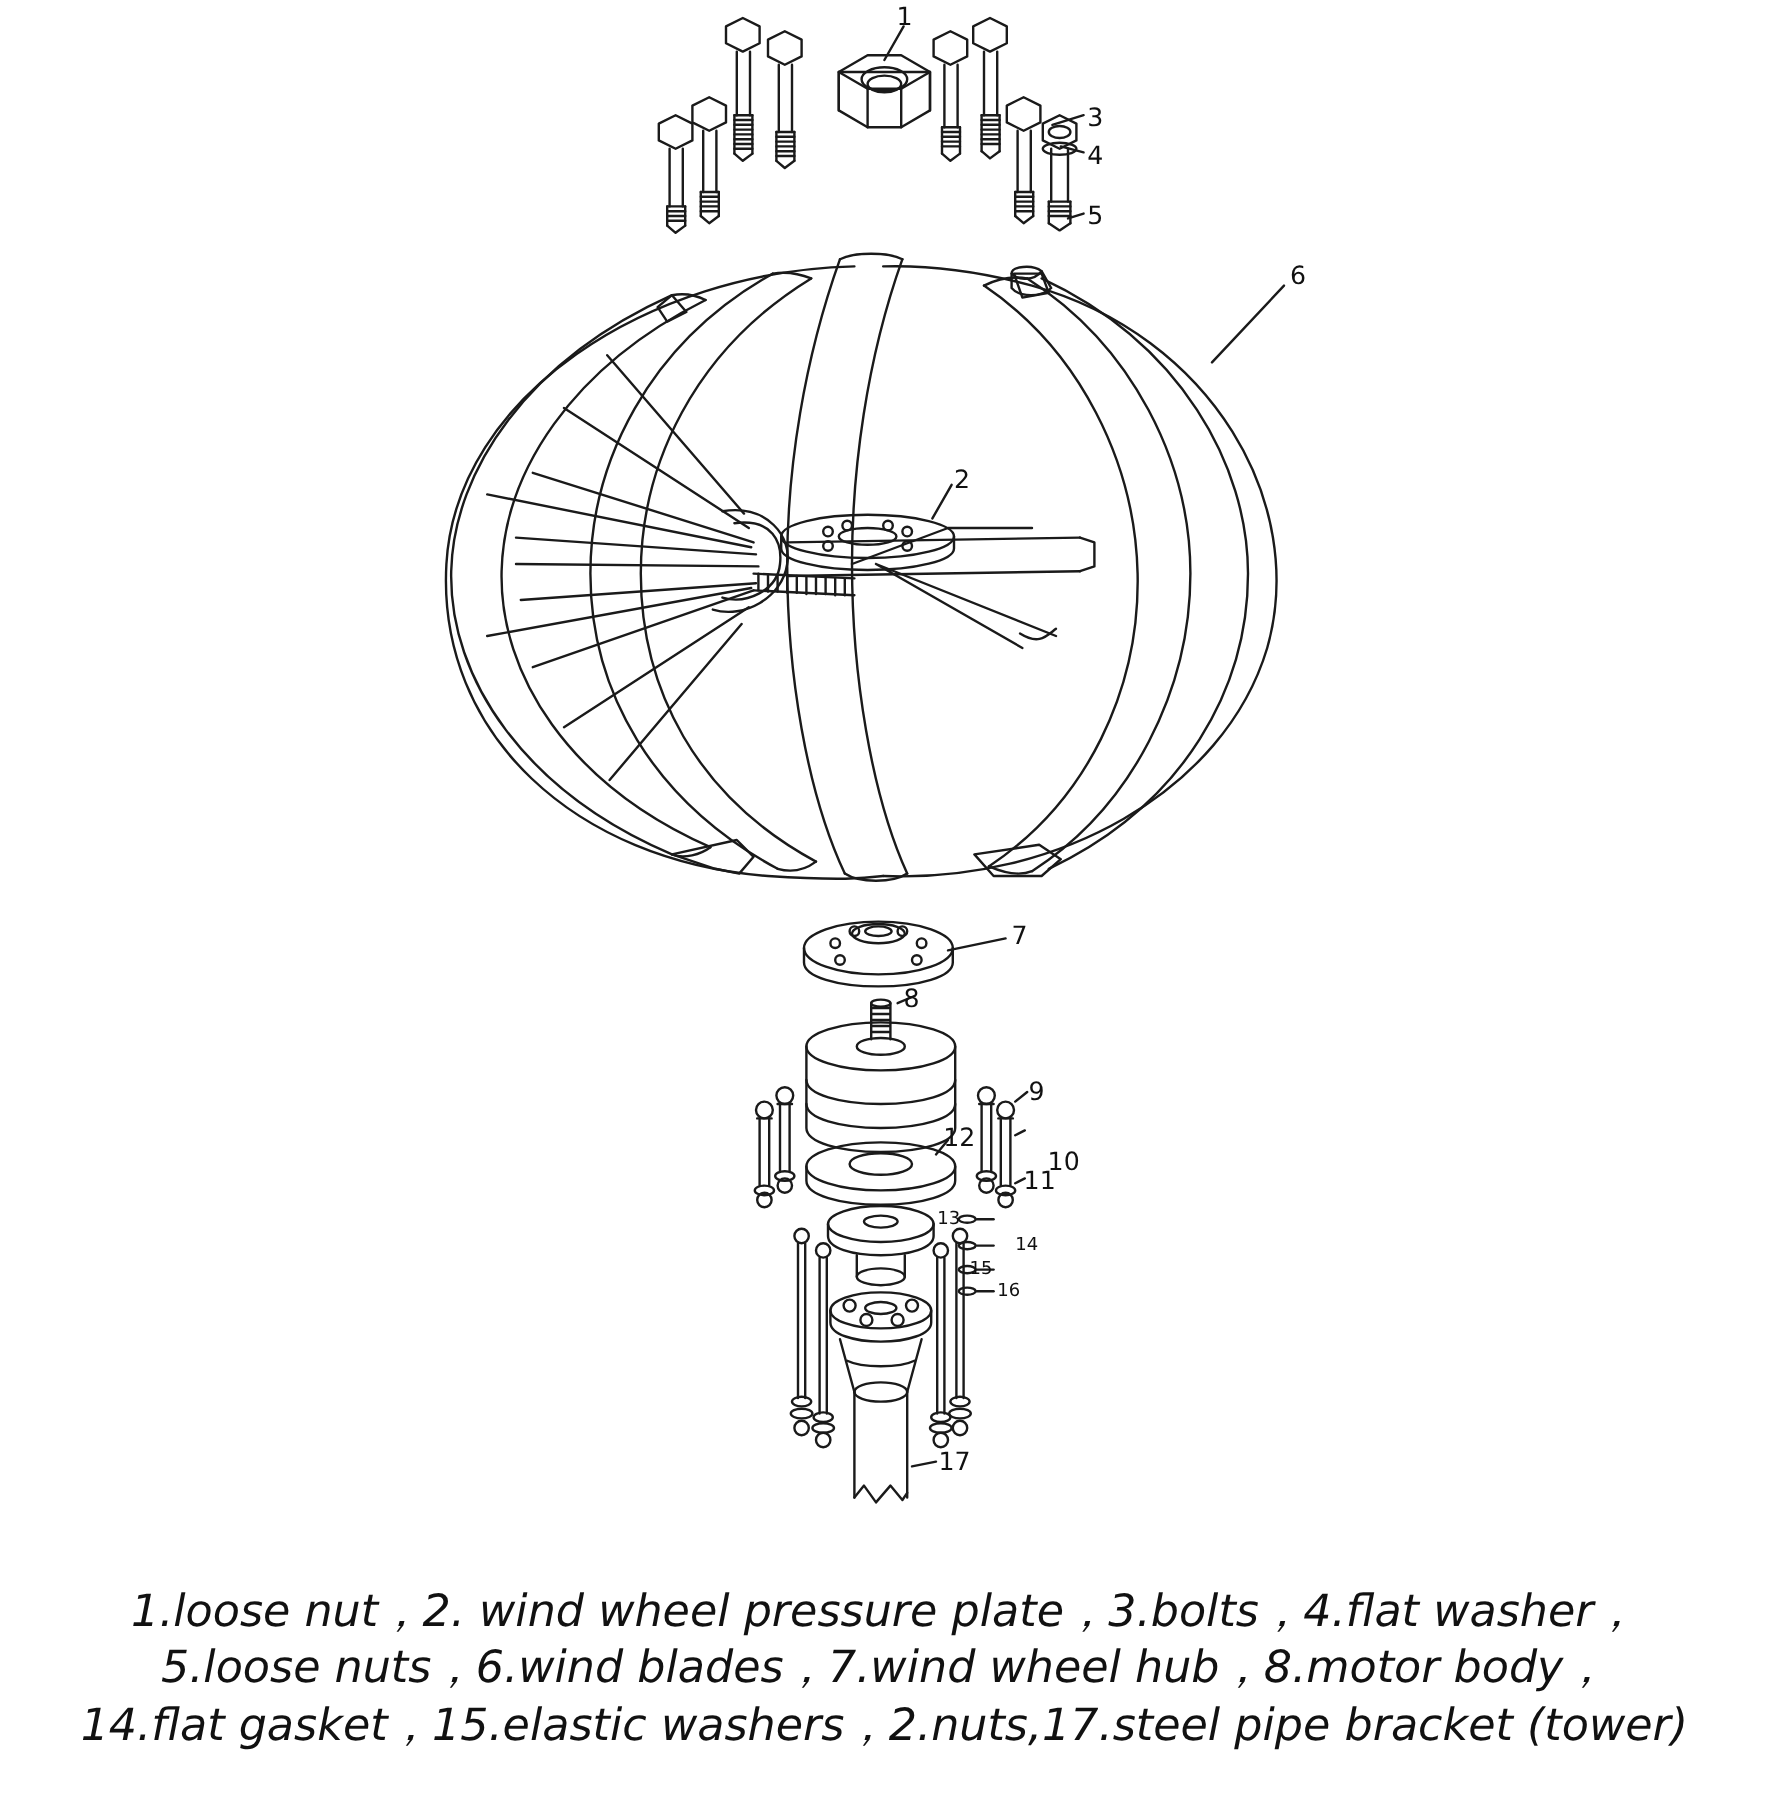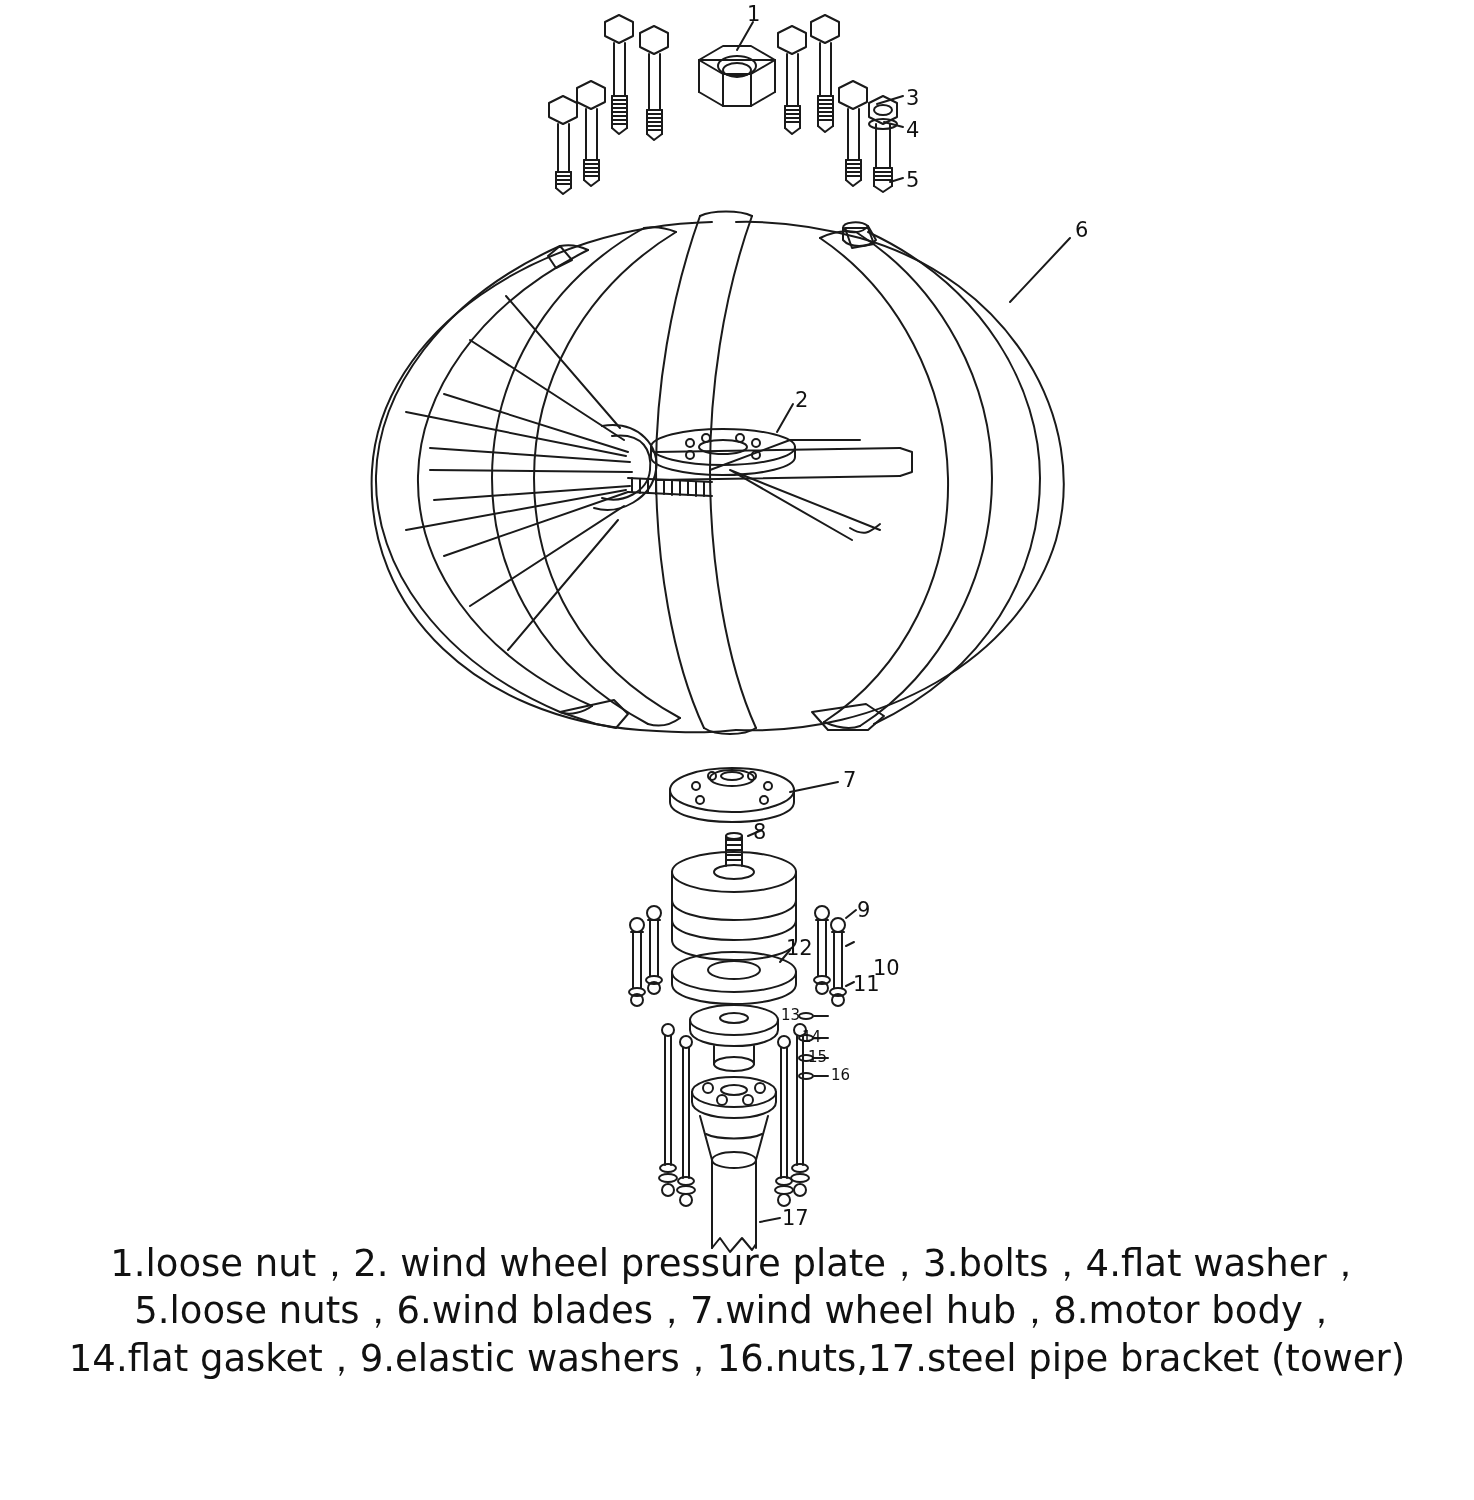--- a/index.html
+++ b/index.html
@@ -9,24 +9,24 @@
     position:relative;overflow:hidden;
   }
   .diagram-wrap{position:absolute;left:0;top:0;width:1474px;height:1270px;}
   .diagram-wrap svg{display:block;}
   .callout{
     position:absolute;font-family:"DejaVu Sans",sans-serif;
     font-size:21px;color:#111;line-height:1;
   }
   .callout.small{font-size:15px;}
   .legend{
-    position:absolute;left:0;top:1240px;width:1474px;
+    position:absolute;left:0;top:1319px;width:1474px;
     text-align:center;
     font-family:"DejaVu Sans",sans-serif;
-    font-size:37px;line-height:1.28;color:#111;
+    font-size:37px;line-height:1.28;color:#111;font-style:italic;
   }
   .legend div{white-space:nowrap;}
 </style>
 </head>
 <body>
 
 <div class="diagram-wrap">
 <svg width="1474" height="1270" viewBox="0 0 1474 1270" xmlns="http://www.w3.org/2000/svg">
   <g fill="none" stroke="#1a1a1a" stroke-width="2" stroke-linejoin="round" stroke-linecap="round">
 
@@ -306,22 +306,22 @@
 <div class="callout" style="left:906px;top:170px;">5</div>
 <div class="callout" style="left:1075px;top:220px;">6</div>
 <div class="callout" style="left:795px;top:390px;">2</div>
 <div class="callout" style="left:843px;top:770px;">7</div>
 <div class="callout" style="left:753px;top:822px;">8</div>
 <div class="callout" style="left:857px;top:900px;">9</div>
 <div class="callout" style="left:853px;top:958px;margin-left:20px;">10</div>
 <div class="callout" style="left:853px;top:974px;text-align:right;">11</div>
 <div class="callout" style="left:786px;top:938px;">12</div>
 <div class="callout small" style="left:781px;top:1008px;">13</div>
-<div class="callout small" style="left:802px;top:1030px;">14</div>
+<div class="callout small" style="left:846px;top:1030px;">14</div>
 <div class="callout small" style="left:808px;top:1050px;">15</div>
 <div class="callout small" style="left:831px;top:1068px;">16</div>
 <div class="callout" style="left:782px;top:1208px;">17</div>
 
 <div class="legend">
   <div>1.loose nut，2. wind wheel pressure plate，3.bolts，4.flat washer，</div>
   <div>5.loose nuts，6.wind blades，7.wind wheel hub，8.motor body，</div>
-  <div>14.flat gasket，9.elastic washers，16.nuts,17.steel pipe bracket (tower)</div>
+  <div>14.flat gasket，15.elastic washers，2.nuts,17.steel pipe bracket (tower)</div>
 </div>
 
 </body></html>

